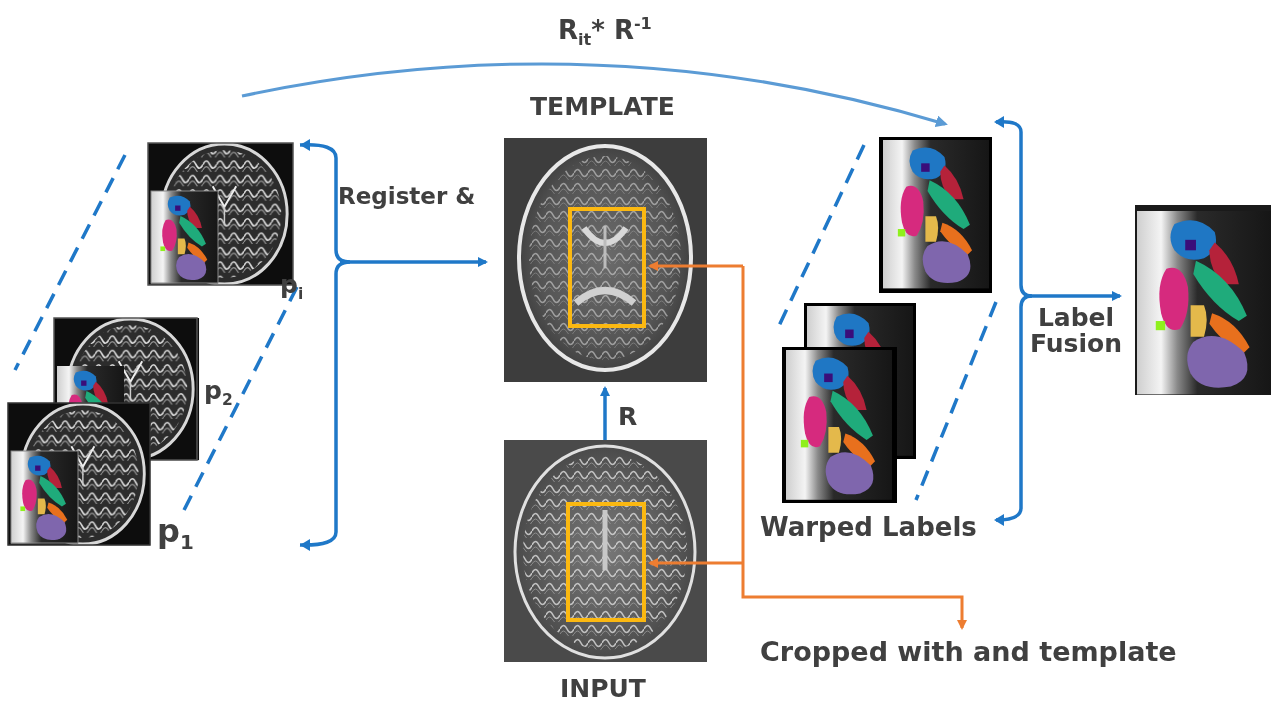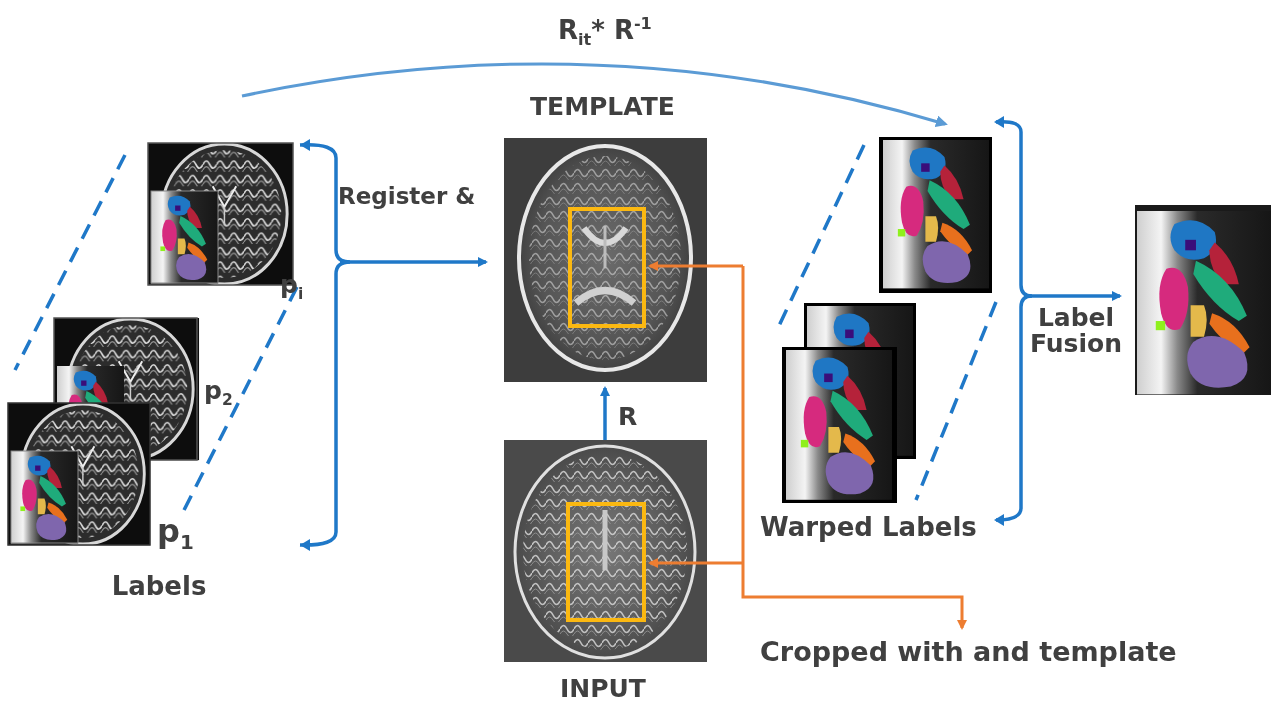--- a/index.html
+++ b/index.html
@@ -177,21 +177,20 @@
   <span>p</span><sub>i</sub>
 </div>
 <div class="lbl" style="left:204px; top:376px; font-size:25px;">
   <span>p</span><sub>2</sub>
 </div>
 <div class="lbl" style="left:157px; top:512px; font-size:32px;">
   <span>p</span><sub>1</sub>
 </div>
 
 <div class="lbl center" style="left:2px; top:568px; width:314px; font-size:26px; line-height:36px;">
-  <div>Labels</div>
 </div>
 
 <div class="lbl" style="left:618px; top:402px; font-size:25px;">R</div>
 
 <div class="lbl" style="left:560px; top:674px; font-size:25px;">INPUT</div>
 
 <div class="lbl" style="left:760px; top:512px; font-size:26px;">Warped Labels</div>
 
 <div class="lbl center" style="left:1024px; top:262px; width:104px; font-size:25px; line-height:34px;margin-top:39px;">
   <div style="margin-bottom:-4px;">Label</div>

